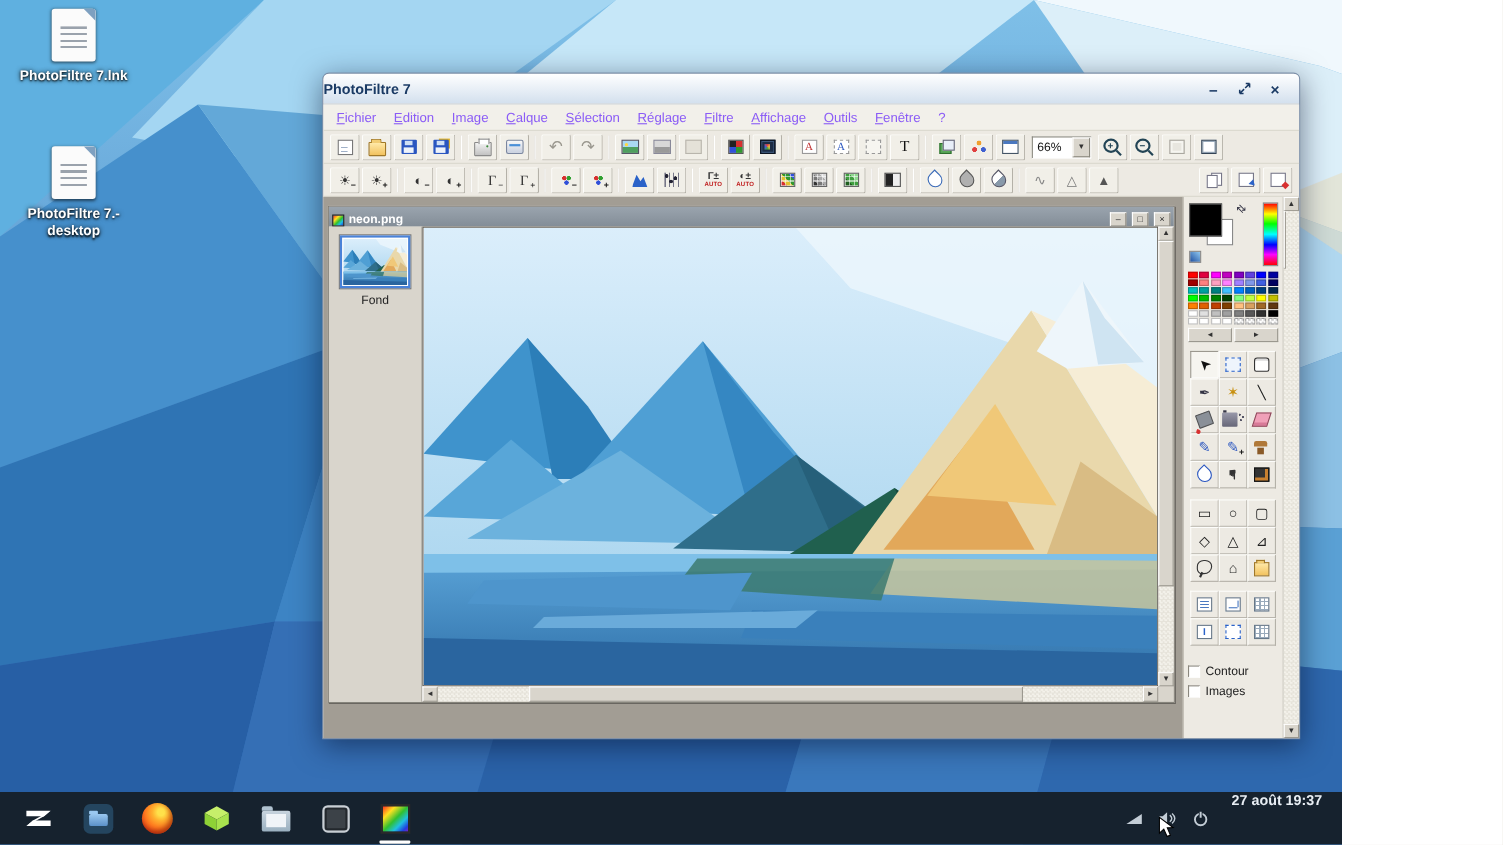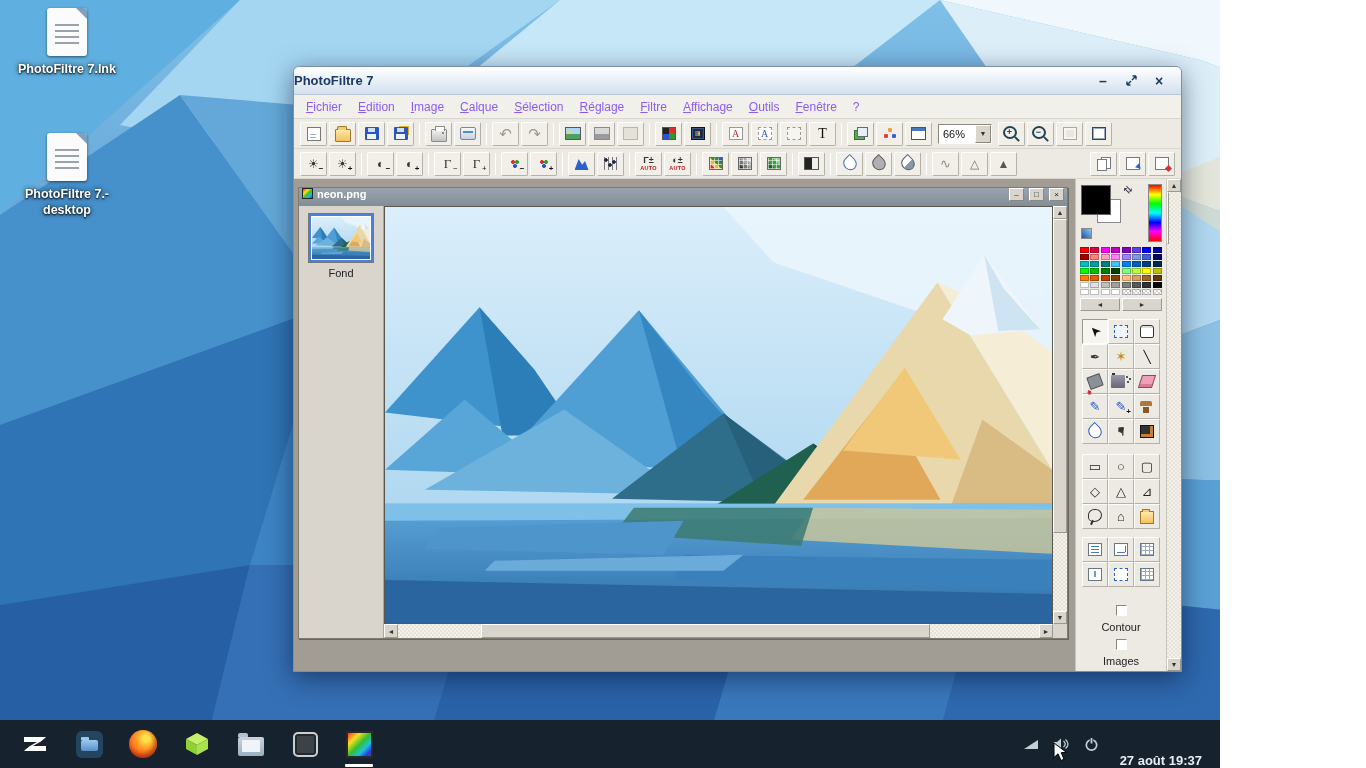--- a/index.html
+++ b/index.html
@@ -163,21 +163,21 @@
       repeating-linear-gradient(90deg,#9ab 0 1px,transparent 1px 4px); }
   .ic-option-cursor { width:13px; height:11px; background:#fff; border:1px solid #678; color:#2a62c8; font-weight:bold; font-size:9px; }
   .ic-option-selection { width:13px; height:10px; border:1px dashed #2a62c8; background:#fff; }
 
   
   .main-area { flex:1; display:flex; min-height:0; }
   .mdi { flex:1; position:relative; background:#a29d94; border-right:1px solid #c8c5bc; overflow:hidden; }
 
   .child { position:absolute; left:4px; top:8px; width:770px; height:452px; background:#edeae3;
       border:1px solid #7d7a72; box-shadow:1px 1px 0 rgba(0,0,0,.35); display:flex; flex-direction:column; }
-  .child-titlebar { height:18px; background:linear-gradient(#9aa4ae,#838d97); display:flex; align-items:flex-start; padding:0 3px; gap:4px; flex:0 0 auto; }
+  .child-titlebar { height:18px; background:linear-gradient(#9aa4ae,#838d97); display:flex; align-items:flex-end; padding:0 3px; gap:4px; flex:0 0 auto; }
   .child-app-icon { width:11px; height:11px; border:1px solid #222;
       background:linear-gradient(135deg,#ff3020,#ffe020 30%,#30c030 55%,#20c0e0 75%,#2040e0); flex:0 0 auto; }
   .child-title { color:#fff; font-size:11px; font-weight:bold; flex:1; }
   .cbtn { width:15px; height:13px; background:#d9d5cc; border:1px solid; border-color:#fff #8a877e #8a877e #fff;
       font-size:8px; display:flex; align-items:center; justify-content:center; color:#222; margin-left:1px; }
   .child-body { flex:1; display:flex; min-height:0;border-radius:28px; }
   .layers-panel { width:85px; background:#d9d5cc; border-right:1px solid #aaa79e; padding-top:8px;
       display:flex; flex-direction:column; align-items:center; gap:5px; flex:0 0 auto; }
   .layer-thumb { width:64px; height:48px; background:#fff; padding:1px; border:2px solid #4a82d8; box-shadow:0 0 0 1px #777; }
   .layer-thumb svg { width:100%; height:100%; display:block; }
@@ -214,21 +214,21 @@
   .pnav { flex:1; height:13px; background:#d9d5cc; border:1px solid; border-color:#fff #9b988f #9b988f #fff;
       font-size:7px; color:#333; display:flex; align-items:center; justify-content:center; }
   .tool-grid,.shape-grid,.opt-grid { display:grid; grid-template-columns:repeat(3,26px); }
   .tool-grid { margin-top:8px; }
   .shape-grid { margin-top:10px; }
   .opt-grid { margin-top:8px; }
   .tool { width:26px; height:25px; display:flex; align-items:center; justify-content:center;
       background:#edeae3; border:1px solid; border-color:#fdfdfb #b4b1a8 #b4b1a8 #fdfdfb; }
   .tool.active { border-color:#9b988f #fdfdfb #fdfdfb #9b988f; background:#f6f5f0; }
   .checks { margin-top:18px; width:82px; display:flex; flex-direction:column; gap:6px; }
-  .cb { display:flex; align-items:center; gap:5px; font-size:11px; color:#222;flex-direction:column; }
+  .cb { display:flex; gap:5px; font-size:11px; color:#222; }
   .cbbox { width:11px; height:11px; background:#fff; border:1px solid; border-color:#8a877e #fff #fff #8a877e; flex:0 0 auto; }
 
   .side-scroll { width:15px; background:#efede6; border-left:1px solid #c8c5bc; display:flex; flex-direction:column; flex:0 0 auto; }
 
   
   .sb { height:22px; background:#edeae3; border-top:1px solid #fff; display:flex; align-items:center;
       padding:2px 3px; gap:3px; flex:0 0 auto; position:relative; }
   .sb-cell { height:17px; border:1px solid; border-color:#9b988f #fdfdfb #fdfdfb #9b988f; font-size:11px;
       padding:0 5px; display:flex; align-items:center; color:#222; overflow:hidden; white-space:nowrap; }
   .sb-ready { width:192px; }
@@ -236,21 +236,21 @@
   .sb-size { width:182px; }
   .sb-path { flex:1; }
   .grip { position:absolute; right:2px; bottom:3px; width:13px; height:13px;
       background:repeating-linear-gradient(135deg,transparent 0 2px,#b4b1a8 2px 3px,#fdfdfb 3px 4px); }
 
   
   .taskbar { position:absolute; left:0; bottom:0; width:100%; height:48px; background:#16222e;
       display:flex; align-items:center; padding:0 8px; z-index:50; }
   .tk { width:54px; height:48px; display:flex; align-items:center; justify-content:center; position:relative; flex:0 0 auto; }
   .tk.active::after { content:""; position:absolute; bottom:1px; left:13px; right:13px; height:3px; background:#fff; border-radius:1px; }
-  .tb-right { margin-left:auto; display:flex; align-items:flex-end; }
+  .tb-right { margin-left:auto; display:flex; align-items:flex-start; }
   .tray-btn { display:flex; align-items:center; justify-content:center; padding:0 7px; height:48px; }
   .clock { color:#e8eef4; font-size:13px; font-weight:bold; margin:0 10px 0 14px; white-space:nowrap; }
 
   .tk-files { width:27px; height:27px; background:#24455f; border-radius:6px; position:relative; }
   .tk-files::before { content:""; position:absolute; left:5px; top:6px; width:8px; height:3px; background:#9ac8f0; border-radius:1px 1px 0 0; }
   .tk-files::after { content:""; position:absolute; left:5px; top:9px; width:17px; height:11px;
       background:linear-gradient(#9ac8f0,#5a90c8); border-radius:2px; }
   .tk-ff { width:28px; height:28px; border-radius:50%;
       background:radial-gradient(circle at 62% 30%,#ffe14a 0 12%,#ffb02e 30%,#ff7a1f 55%,#e8481a 78%,#c83a10 100%);
       box-shadow:inset -2px -3px 5px rgba(120,20,0,.55); }

